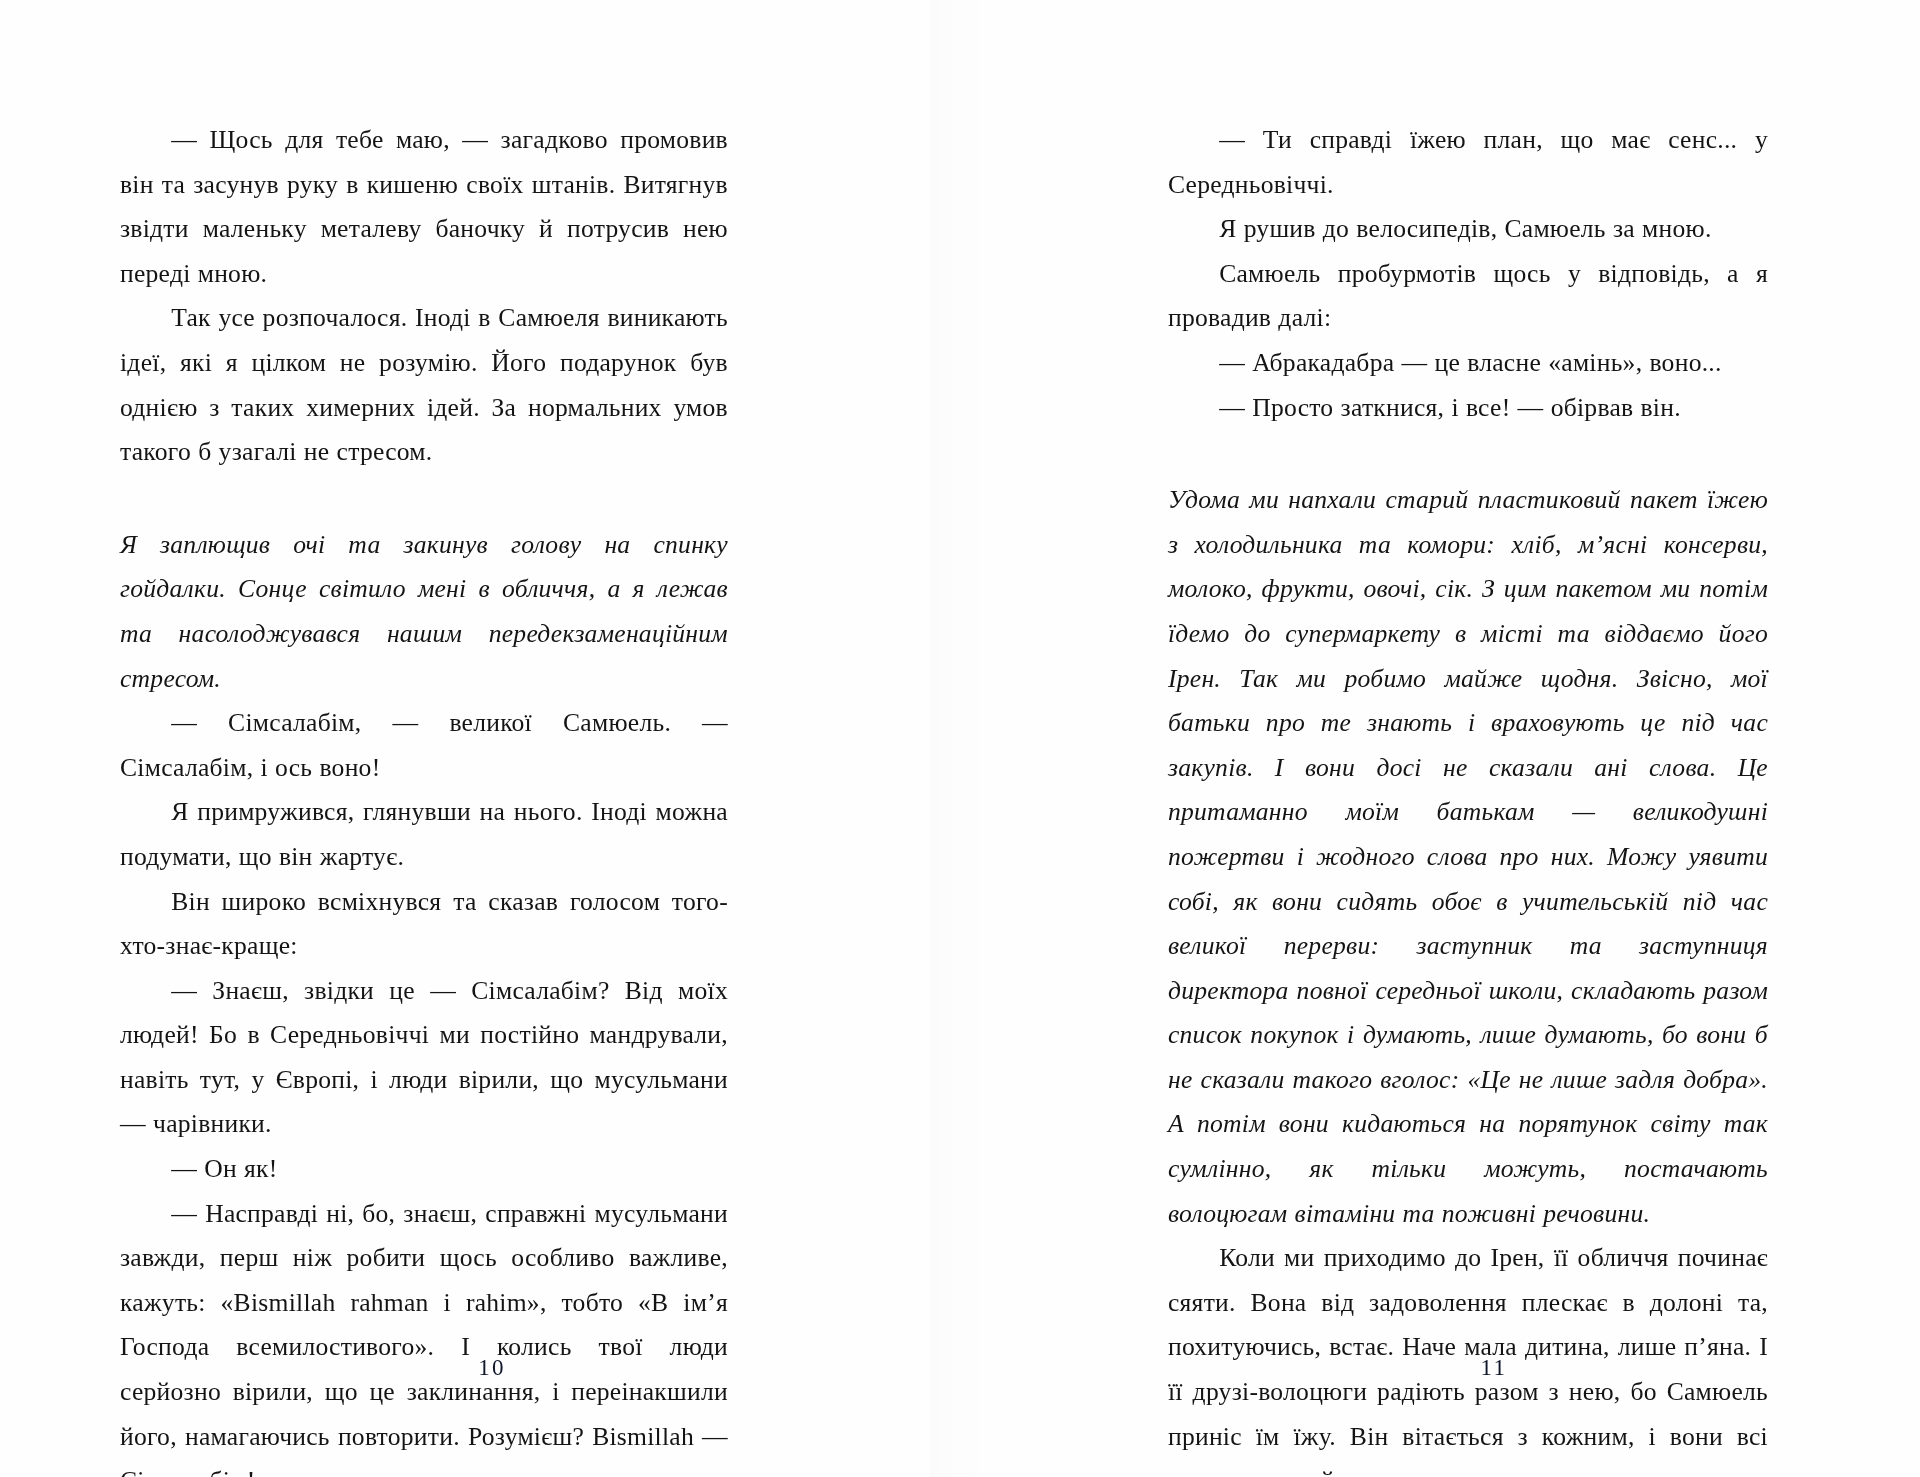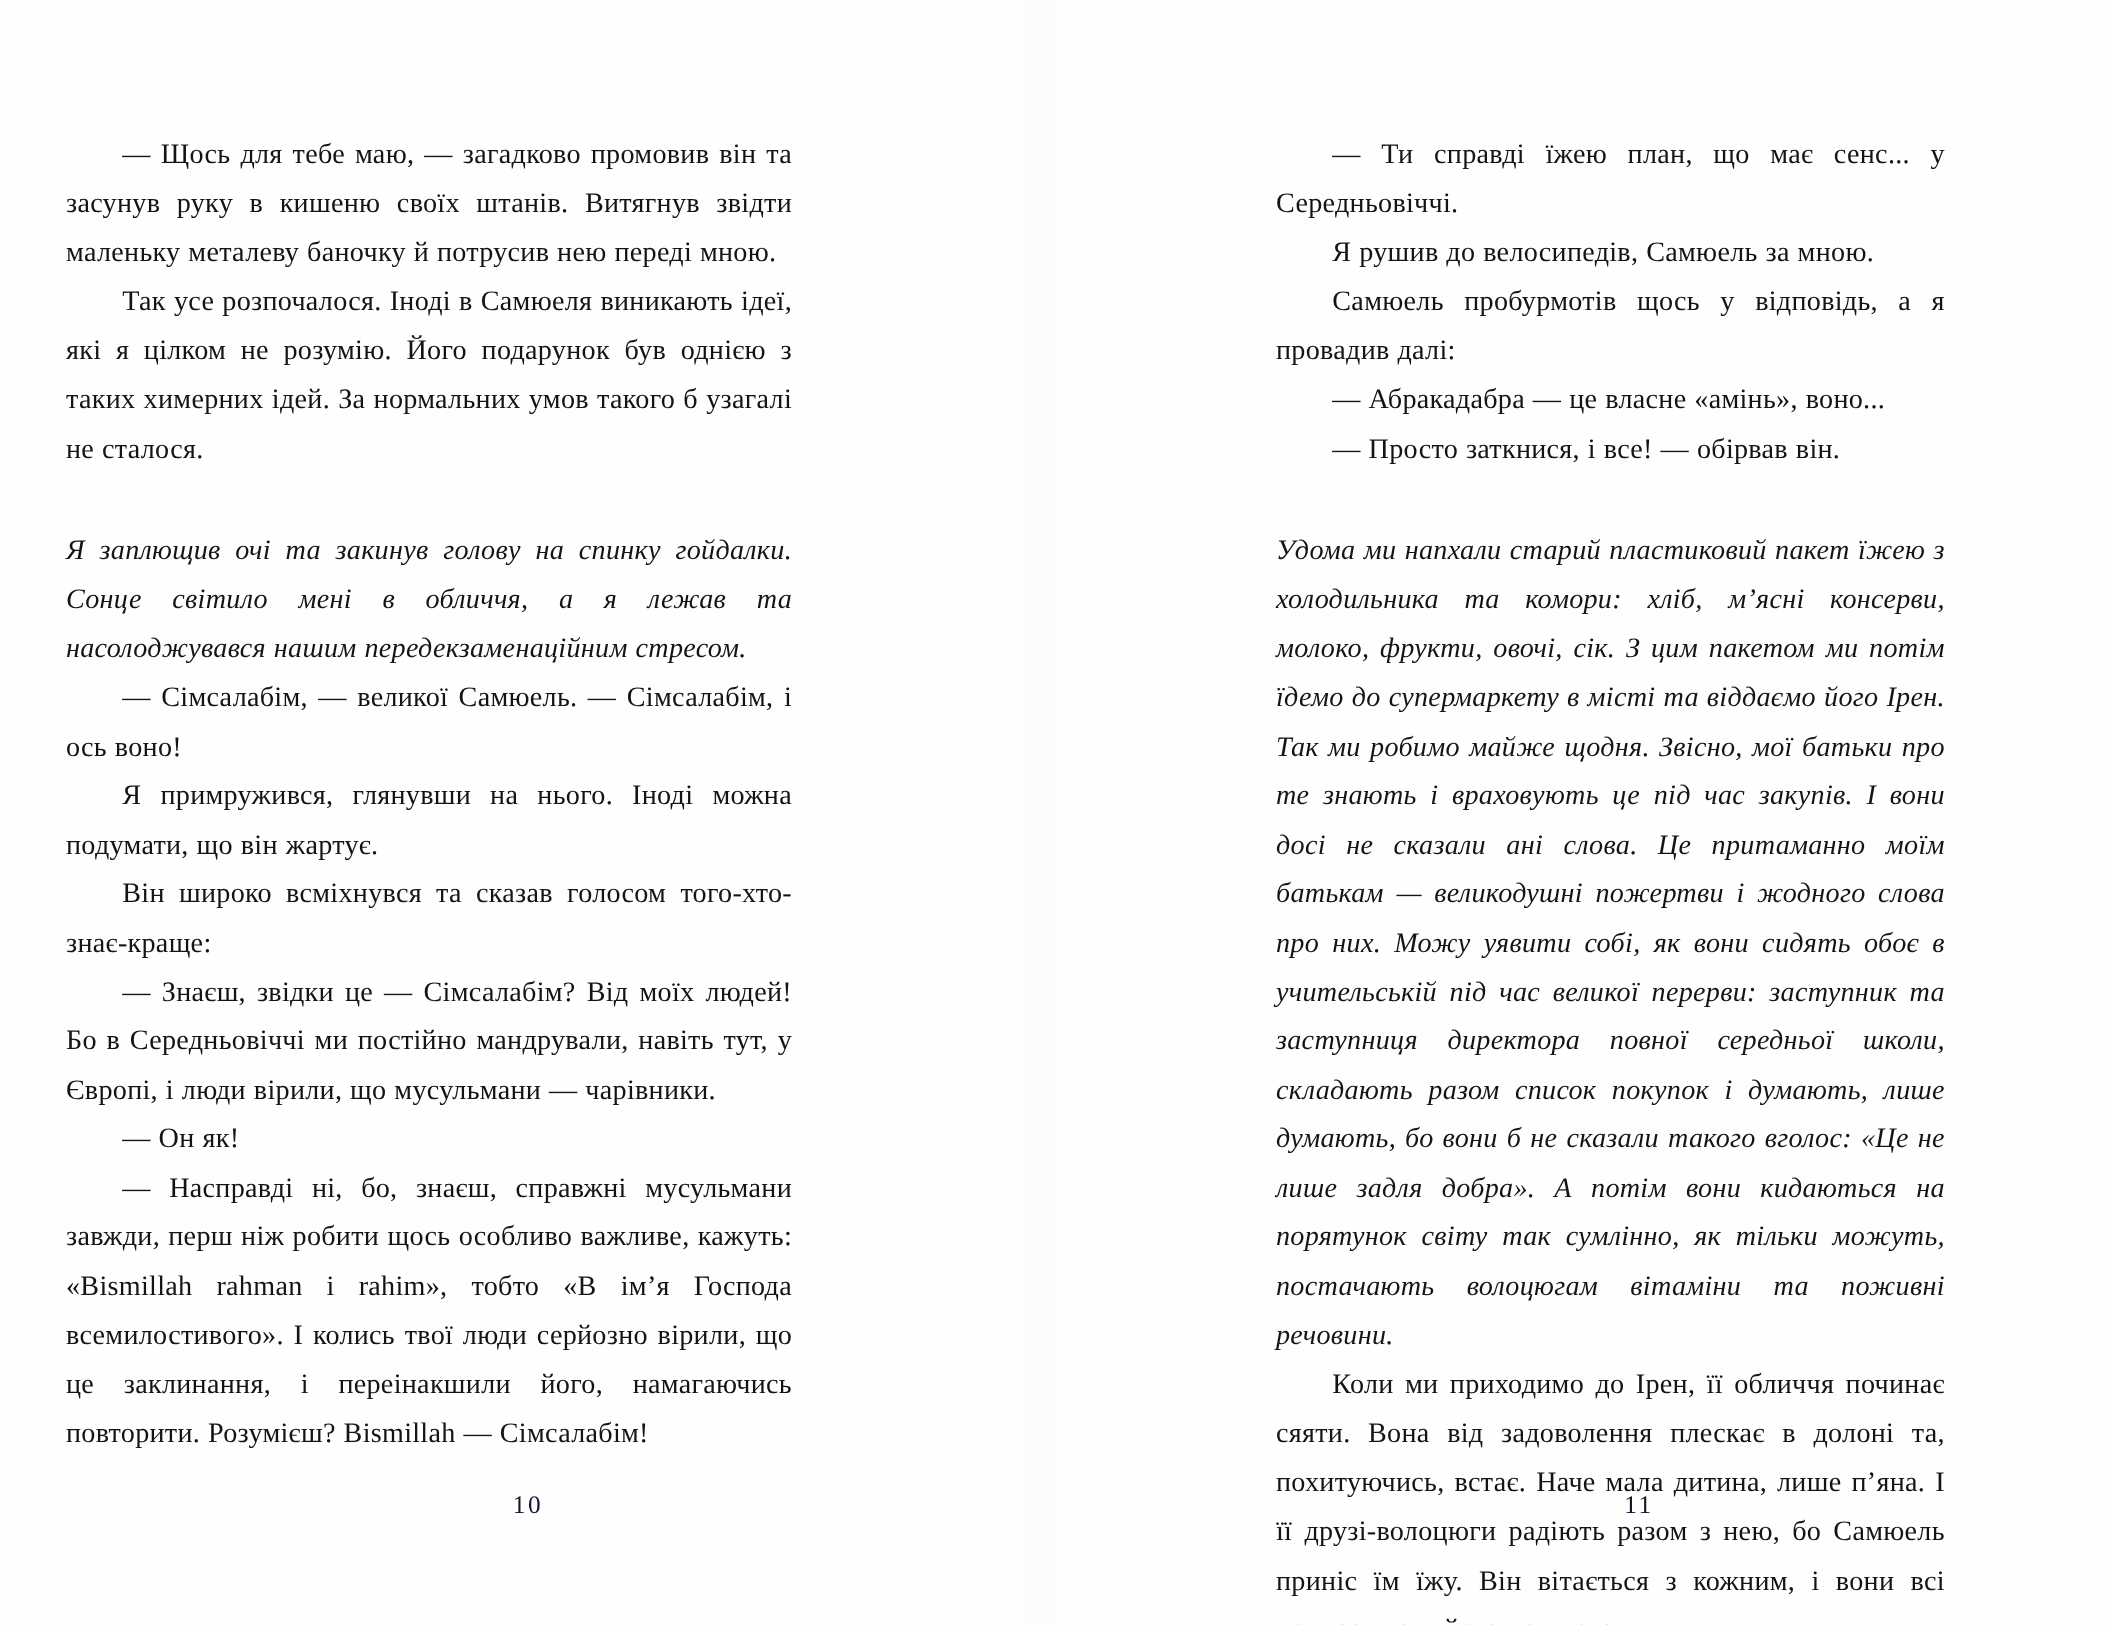--- a/index.html
+++ b/index.html
@@ -24,21 +24,21 @@
     height: 1477px;
     display: flex;
     flex-direction: row;
   }
   .leaf {
     position: relative;
     width: 960px;
     height: 1477px;
     box-sizing: border-box;
   }
-  .leaf-left  { padding: 118px 240px 0 60px; }
+  .leaf-left  { padding: 118px 240px 0 104px; margin-left: 16px; }
   .leaf-right { padding: 118px 152px 0 200px; }
 
   .textblock {
     width: 100%;
   }
   .para {
     margin: 0;
     text-align: justify;
     text-justify: inter-word;
     font-size: 25.6px;
@@ -80,21 +80,21 @@
 </style>
 </head>
 <body>
 
 <div class="page">
   <div class="spread">
 
     <div class="leaf leaf-left">
       <div class="textblock">
         <p class="para indent">— Щось для тебе маю, — загадково промовив він та засунув руку в кишеню своїх штанів. Витягнув звідти маленьку металеву баночку й потрусив нею переді мною.</p>
-        <p class="para indent">Так усе розпочалося. Іноді в Самюеля виникають ідеї, які я цілком не розумію. Його подарунок був однією з таких химерних ідей. За нормальних умов такого б узагалі не сталося.</p>
+        <p class="para indent">Так усе розпочалося. Іноді в Самюеля виникають ідеї, які я цілком не розумію. Його подарунок був однією з таких химерних ідей. За нормальних умов такого б узагалі не стресом.</p>
         <div class="gap-block"></div>
         <p class="para noindent">Я заплющив очі та закинув голову на спинку гойдалки. Сонце світило мені в обличчя, а я лежав та насолоджувався нашим передекзаменаційним стресом.</p>
         <p class="para indent">— Сімсалабім, — великої Самюель. — Сімсалабім, і ось воно!</p>
         <p class="para indent">Я примружився, глянувши на нього. Іноді можна подумати, що він жартує.</p>
         <p class="para indent">Він широко всміхнувся та сказав голосом того-хто-знає-краще:</p>
         <p class="para indent">— Знаєш, звідки це — Сімсалабім? Від моїх людей! Бо в Середньовіччі ми постійно мандрували, навіть тут, у Європі, і люди вірили, що мусульмани — чарівники.</p>
         <p class="para indent">— Он як!</p>
         <p class="para indent">— Насправді ні, бо, знаєш, справжні мусульмани завжди, перш ніж робити щось особливо важливе, кажуть: «Bismillah rahman i rahim», тобто «В ім’я Господа всемилостивого». І колись твої люди серйозно вірили, що це заклинання, і переінакшили його, намагаючись повторити. Розумієш? Bismillah — Сімсалабім!</p>
 
       </div>

